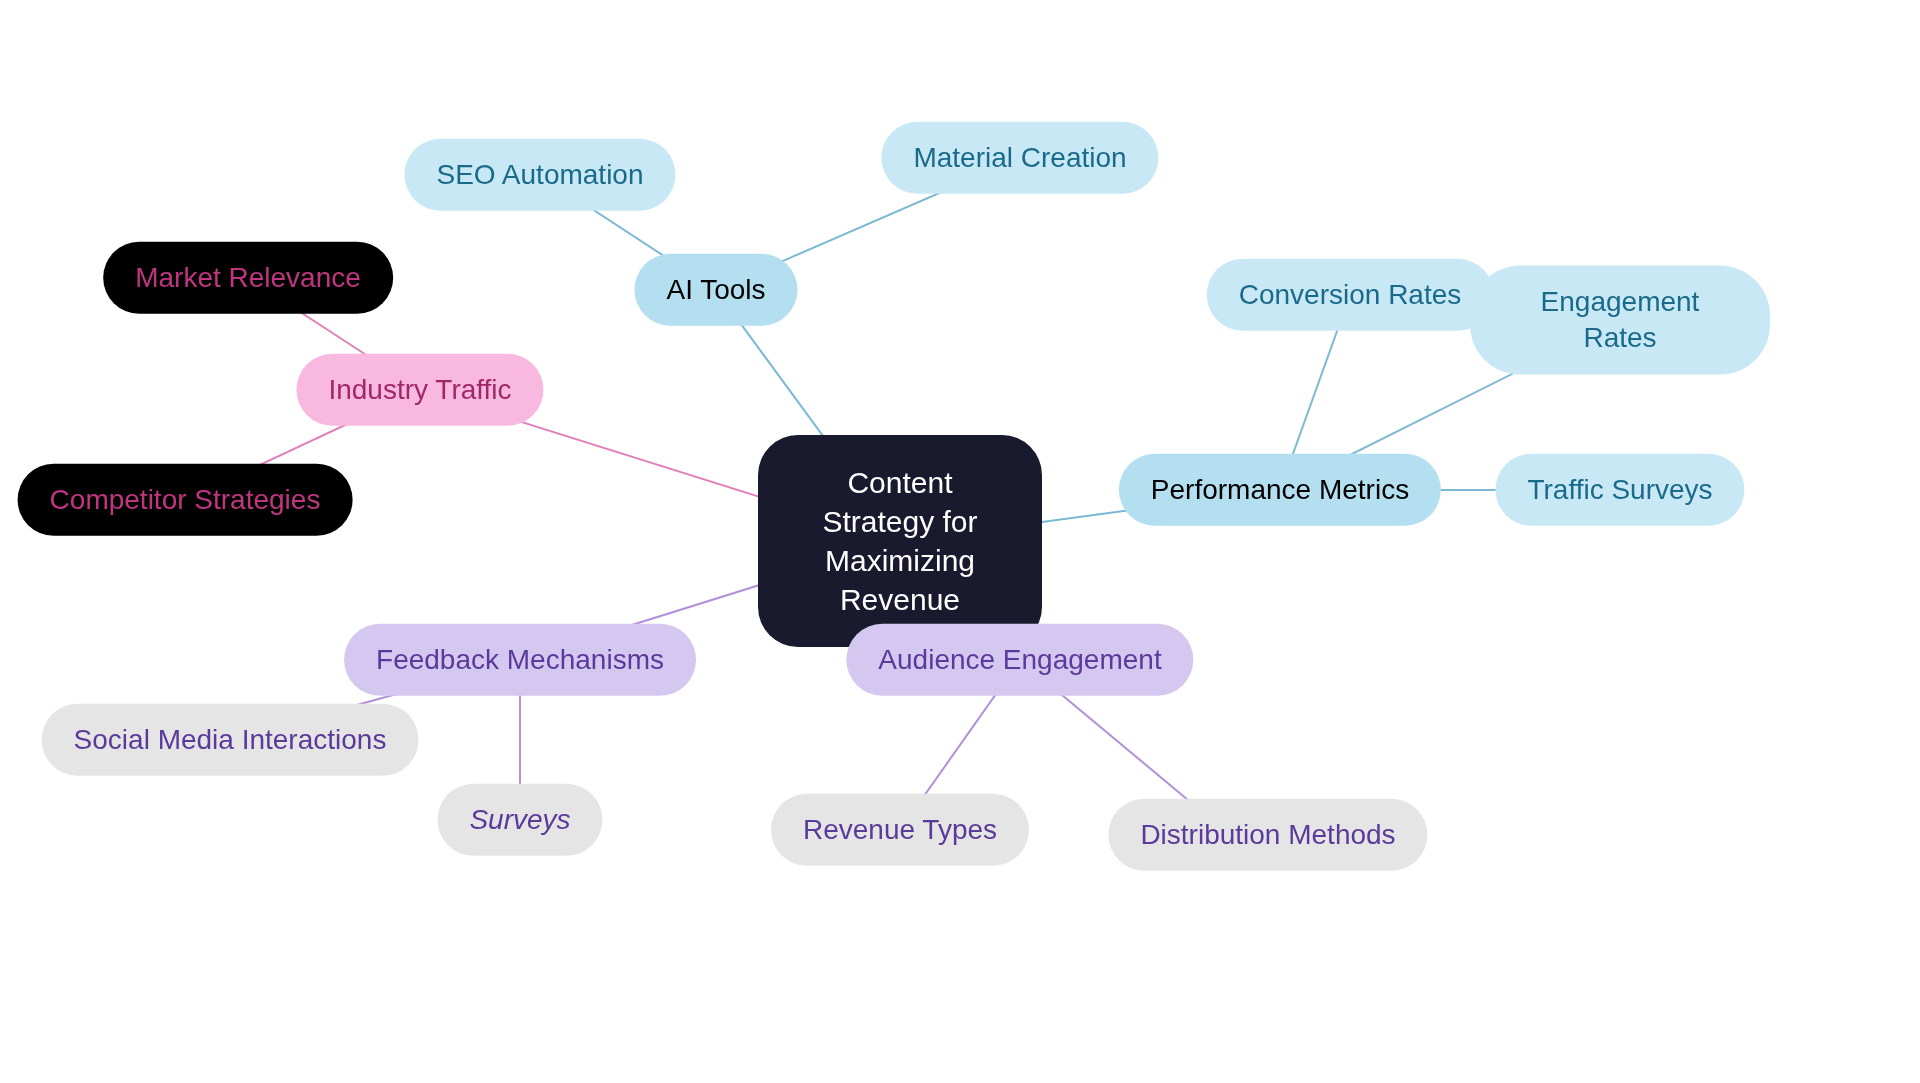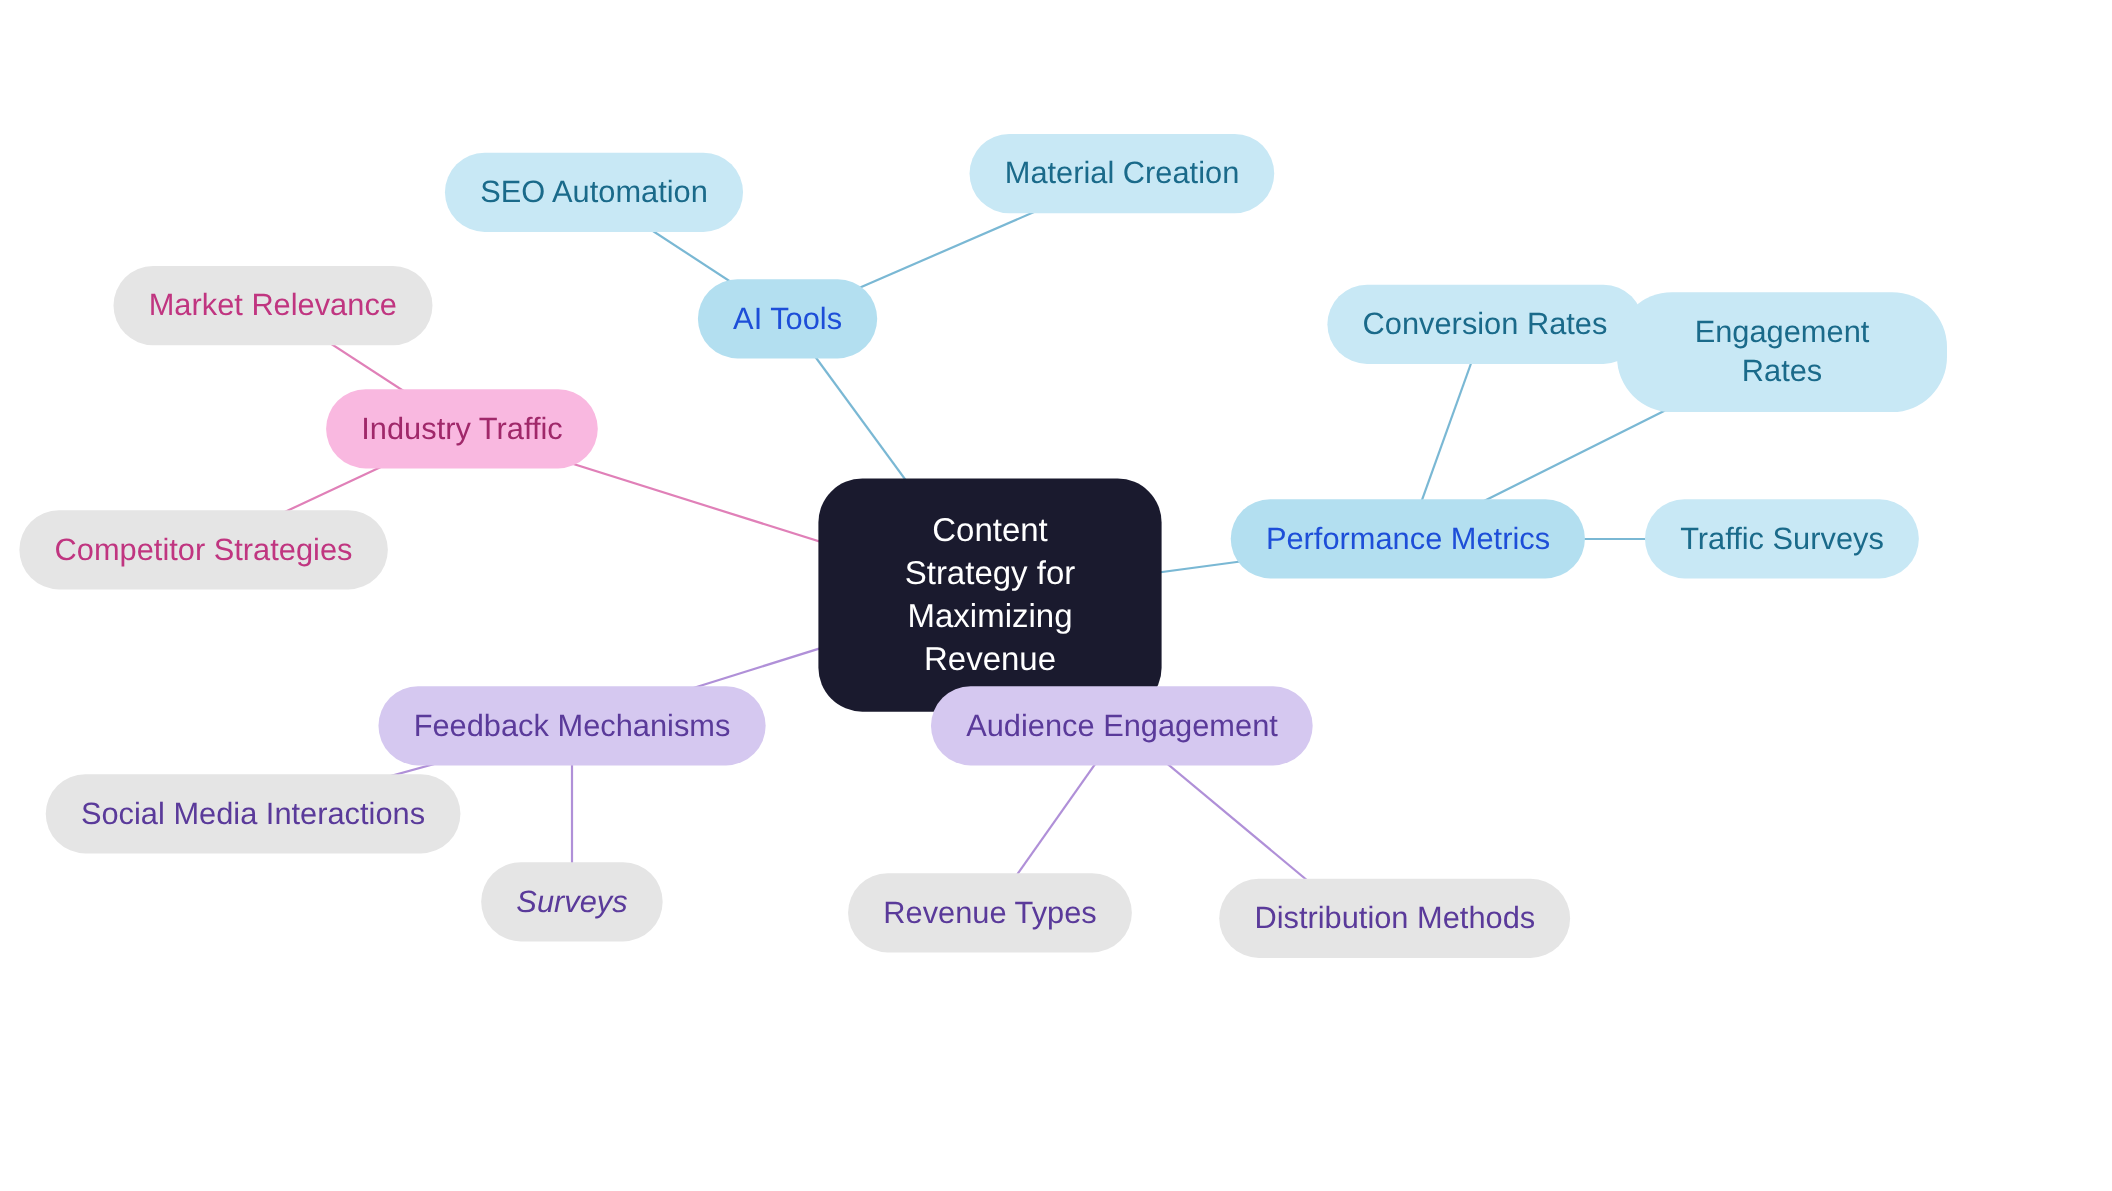--- a/index.html
+++ b/index.html
@@ -32,38 +32,38 @@
       cursor: pointer;
       transform: translate(-50%, -50%);
     }
     .node-center {
       background: #1a1a2e;
       color: #ffffff;
       font-size: 30px;
       font-weight: 500;
       padding: 28px 48px;
       border-radius: 40px;
-      width: 312px;
+      width: 284px;
     }
     .node-blue {
       background: #b3dff0;
-      color: #1d4ed8;
+      color: #000000;
       border: none;
     }
     .node-blue-light {
       background: #c8e8f5;
       color: #1a6a8a;
     }
     .node-pink {
       background: #f9b8e0;
       color: #a0286a;
       border: none;
     }
     .node-pink-light {
-      background: #e5e5e5;
+      background: #000000;
       color: #c03580;
     }
     .node-purple {
       background: #d5c8f0;
       color: #5a3a9a;
       border: none;
     }
     .node-purple-light {
       background: #e5e5e5;
       color: #5a3a9a;

